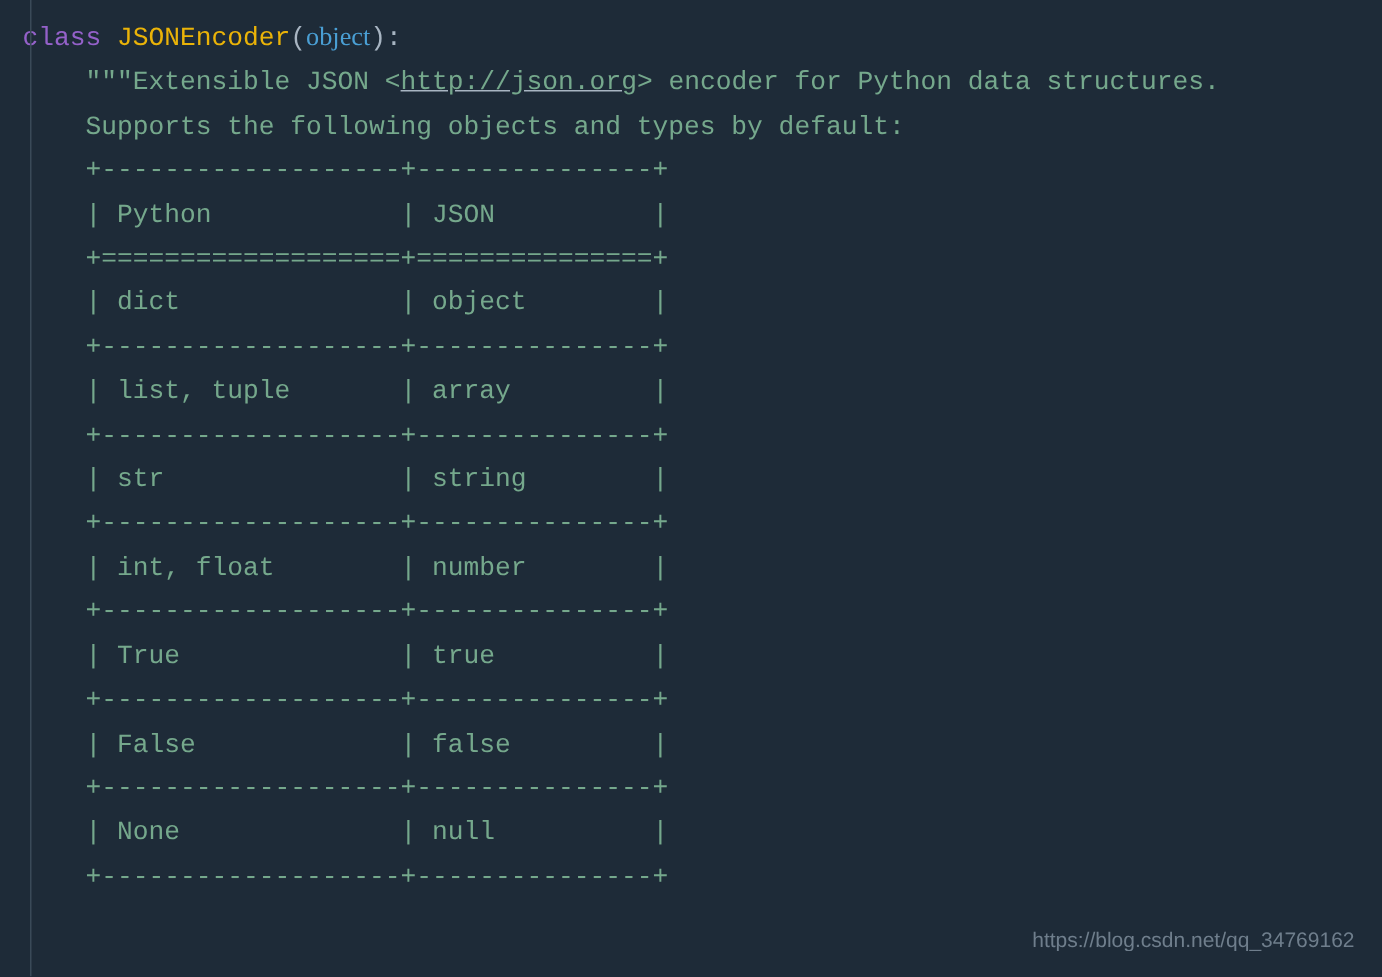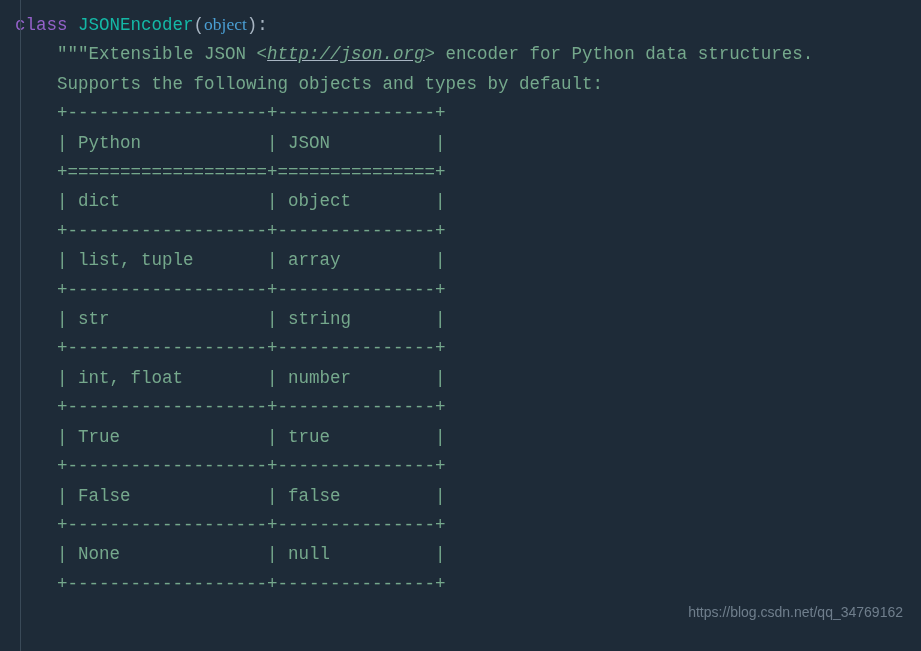--- a/index.html
+++ b/index.html
@@ -28,45 +28,44 @@
       left: 20px;
       top: 0;
       width: 1px;
       height: 100%;
       background: #3a4a58;
     }
     .keyword {
       color: #9461c9;
     }
     .class-name {
-      color: #14b8a6;
+      color: #eab308;
     }
     .builtin {
       color: #4a9fd4;
       font-family: Liberation Serif, serif;
     }
     .punct {
       color: #a8b5c2;
     }
     .docstring {
       color: #75a88c;
     }
     .url-underline {
       text-decoration: underline;
       text-decoration-color: #a8b5c2;
-      font-style: italic;
     }
     .highlight-line {
       background: #2a3a47;
       display: inline-block;
       width: 100%;
     }
     .watermark {
       position: absolute;
-      bottom: 24px;
+      bottom: 10px;
       right: 18px;
       color: #8a9aa8;
       font-family: 'Arial', sans-serif;
       font-size: 14px;
       opacity: 0.75;
     }
     .line {
       display: block;
     }
   </style>

